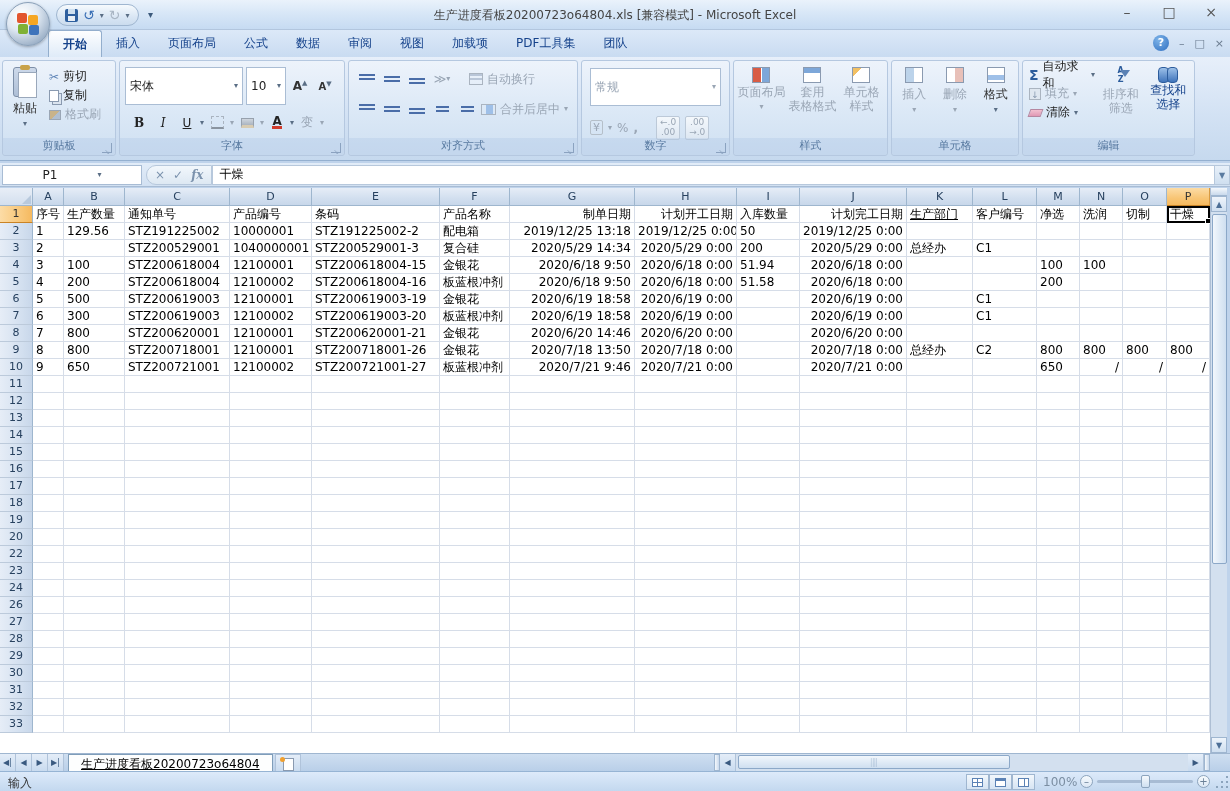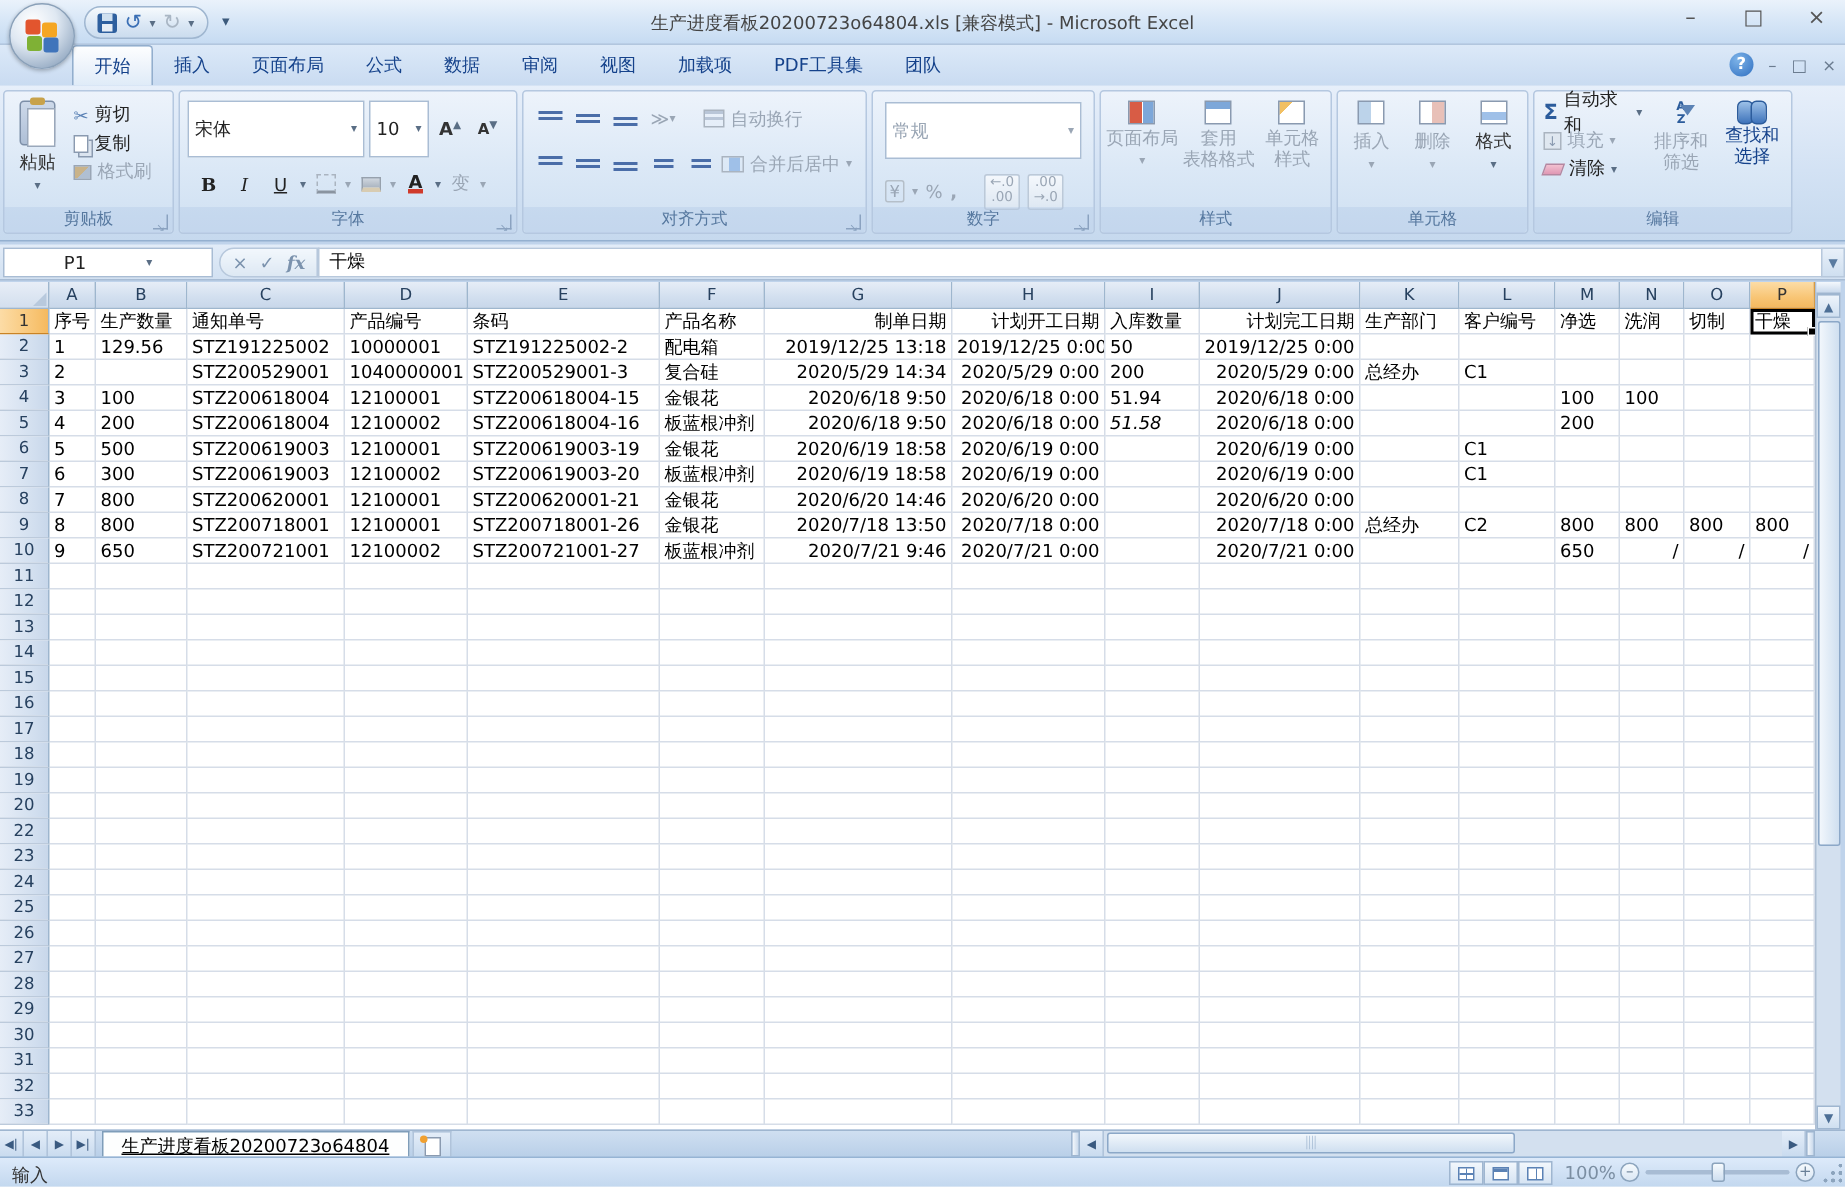--- a/index.html
+++ b/index.html
@@ -33,21 +33,21 @@
   .glyph-redo { color:#a9b6c4; font-size:14px; line-height:1; }
   .mini-drop { color:#5a6e85; font-size:8px; }
   .qat-more { position:absolute; left:148px; top:9px; color:#3c5a7c; font-size:10px; }
 
   
   .tabstrip { position:absolute; left:0; top:30px; width:1230px; height:27px;
     background:linear-gradient(#dce9f8,#c9dbf1); }
   .rtabs { position:absolute; left:48px; top:0; height:27px; display:flex; }
   .rtab { padding:5px 14px 0 14px; color:#15428b; cursor:default; }
   .rtab.active { background:linear-gradient(#fdfeff,#eef4fb 50%,#dfebf8); border:1px solid #93aecd; border-bottom:none;
-    border-radius:3px 3px 0 0; color:#15428b; }
+    border-radius:3px 3px 0 0; color:#15428b;font-weight:bold; }
   .ribbon-winctl { position:absolute; right:6px; top:5px; display:flex; gap:10px; align-items:center; }
   .help-circle { width:16px; height:16px; border-radius:50%; background:radial-gradient(circle at 35% 30%,#7db3e8,#2f6fc1);
     color:#fff; font-size:11px; font-weight:bold; text-align:center; line-height:16px; }
   .ribbon-winctl .g { color:#6b7c90; font-size:11px; }
 
   
   .ribbon { position:absolute; left:0; top:57px; width:1230px; height:104px;
     background:linear-gradient(#e7effa,#d3e2f4 55%,#c6d9ee); border-bottom:1px solid #94b0d0; }
   .rgroup { position:absolute; top:3px; height:96px; border:1px solid #b5c8e0; border-radius:3px;
     background:linear-gradient(#edf3fb,#dbe8f6 55%,#cfe0f2); }
@@ -526,21 +526,21 @@
         <div class="cell" style="width: 31px;">序号</div>
         <div class="cell" style="width: 61px;">生产数量</div>
         <div class="cell" style="width: 105px;">通知单号</div>
         <div class="cell" style="width: 82px;">产品编号</div>
         <div class="cell" style="width: 128px;">条码</div>
         <div class="cell" style="width: 70px;">产品名称</div>
         <div class="cell r" style="width: 125px;">制单日期</div>
         <div class="cell r" style="width: 102px;">计划开工日期</div>
         <div class="cell" style="width: 63px;">入库数量</div>
         <div class="cell r" style="width: 107px;">计划完工日期</div>
-        <div class="cell" style="width: 66px;">生产部门</div>
+        <div class="cell" style="width: 66px; text-decoration: underline;">生产部门</div>
         <div class="cell" style="width: 64px;">客户编号</div>
         <div class="cell" style="width: 43px;">净选</div>
         <div class="cell" style="width: 43px;">洗润</div>
         <div class="cell" style="width: 44px;">切制</div>
         <div class="cell selcell" style="width: 43px;">干燥</div>
       </div>
       <div class="grow">
         <div class="rowhdr">2</div>
         <div class="cell" style="width: 31px;">1</div>
         <div class="cell" style="width: 61px;">129.56</div>
@@ -600,21 +600,21 @@
       <div class="grow">
         <div class="rowhdr">5</div>
         <div class="cell" style="width: 31px;">4</div>
         <div class="cell" style="width: 61px;">200</div>
         <div class="cell" style="width: 105px;">STZ200618004</div>
         <div class="cell" style="width: 82px;">12100002</div>
         <div class="cell" style="width: 128px;">STZ200618004-16</div>
         <div class="cell" style="width: 70px;">板蓝根冲剂</div>
         <div class="cell r" style="width: 125px;">2020/6/18 9:50</div>
         <div class="cell r" style="width: 102px;">2020/6/18 0:00</div>
-        <div class="cell" style="width: 63px; font-style: italic;">51.58</div>
+        <div class="cell" style="width: 63px;">51.58</div>
         <div class="cell r" style="width: 107px;">2020/6/18 0:00</div>
         <div class="cell" style="width: 66px;"></div>
         <div class="cell" style="width: 64px;"></div>
         <div class="cell" style="width: 43px;">200</div>
         <div class="cell" style="width: 43px;"></div>
         <div class="cell" style="width: 44px;"></div>
         <div class="cell" style="width: 43px;"></div>
       </div>
       <div class="grow">
         <div class="rowhdr">6</div>
@@ -934,39 +934,20 @@
         <div class="cell r" style="width: 107px;"></div>
         <div class="cell" style="width: 66px;"></div>
         <div class="cell" style="width: 64px;"></div>
         <div class="cell" style="width: 43px;"></div>
         <div class="cell" style="width: 43px;"></div>
         <div class="cell" style="width: 44px;"></div>
         <div class="cell" style="width: 43px;"></div>
       </div>
       <div class="grow">
         <div class="rowhdr">24</div>
-        <div class="cell" style="width: 31px;"></div>
-        <div class="cell" style="width: 61px;"></div>
-        <div class="cell" style="width: 105px;"></div>
-        <div class="cell" style="width: 82px;"></div>
-        <div class="cell" style="width: 128px;"></div>
-        <div class="cell" style="width: 70px;"></div>
-        <div class="cell r" style="width: 125px;"></div>
-        <div class="cell r" style="width: 102px;"></div>
-        <div class="cell" style="width: 63px;"></div>
-        <div class="cell r" style="width: 107px;"></div>
-        <div class="cell" style="width: 66px;"></div>
-        <div class="cell" style="width: 64px;"></div>
-        <div class="cell" style="width: 43px;"></div>
-        <div class="cell" style="width: 43px;"></div>
-        <div class="cell" style="width: 44px;"></div>
-        <div class="cell" style="width: 43px;"></div>
-      </div>
-      <div class="grow">
-        <div class="rowhdr">25</div>
         <div class="cell" style="width: 31px;"></div>
         <div class="cell" style="width: 61px;"></div>
         <div class="cell" style="width: 105px;"></div>
         <div class="cell" style="width: 82px;"></div>
         <div class="cell" style="width: 128px;"></div>
         <div class="cell" style="width: 70px;"></div>
         <div class="cell r" style="width: 125px;"></div>
         <div class="cell r" style="width: 102px;"></div>
         <div class="cell" style="width: 63px;"></div>
         <div class="cell r" style="width: 107px;"></div>

